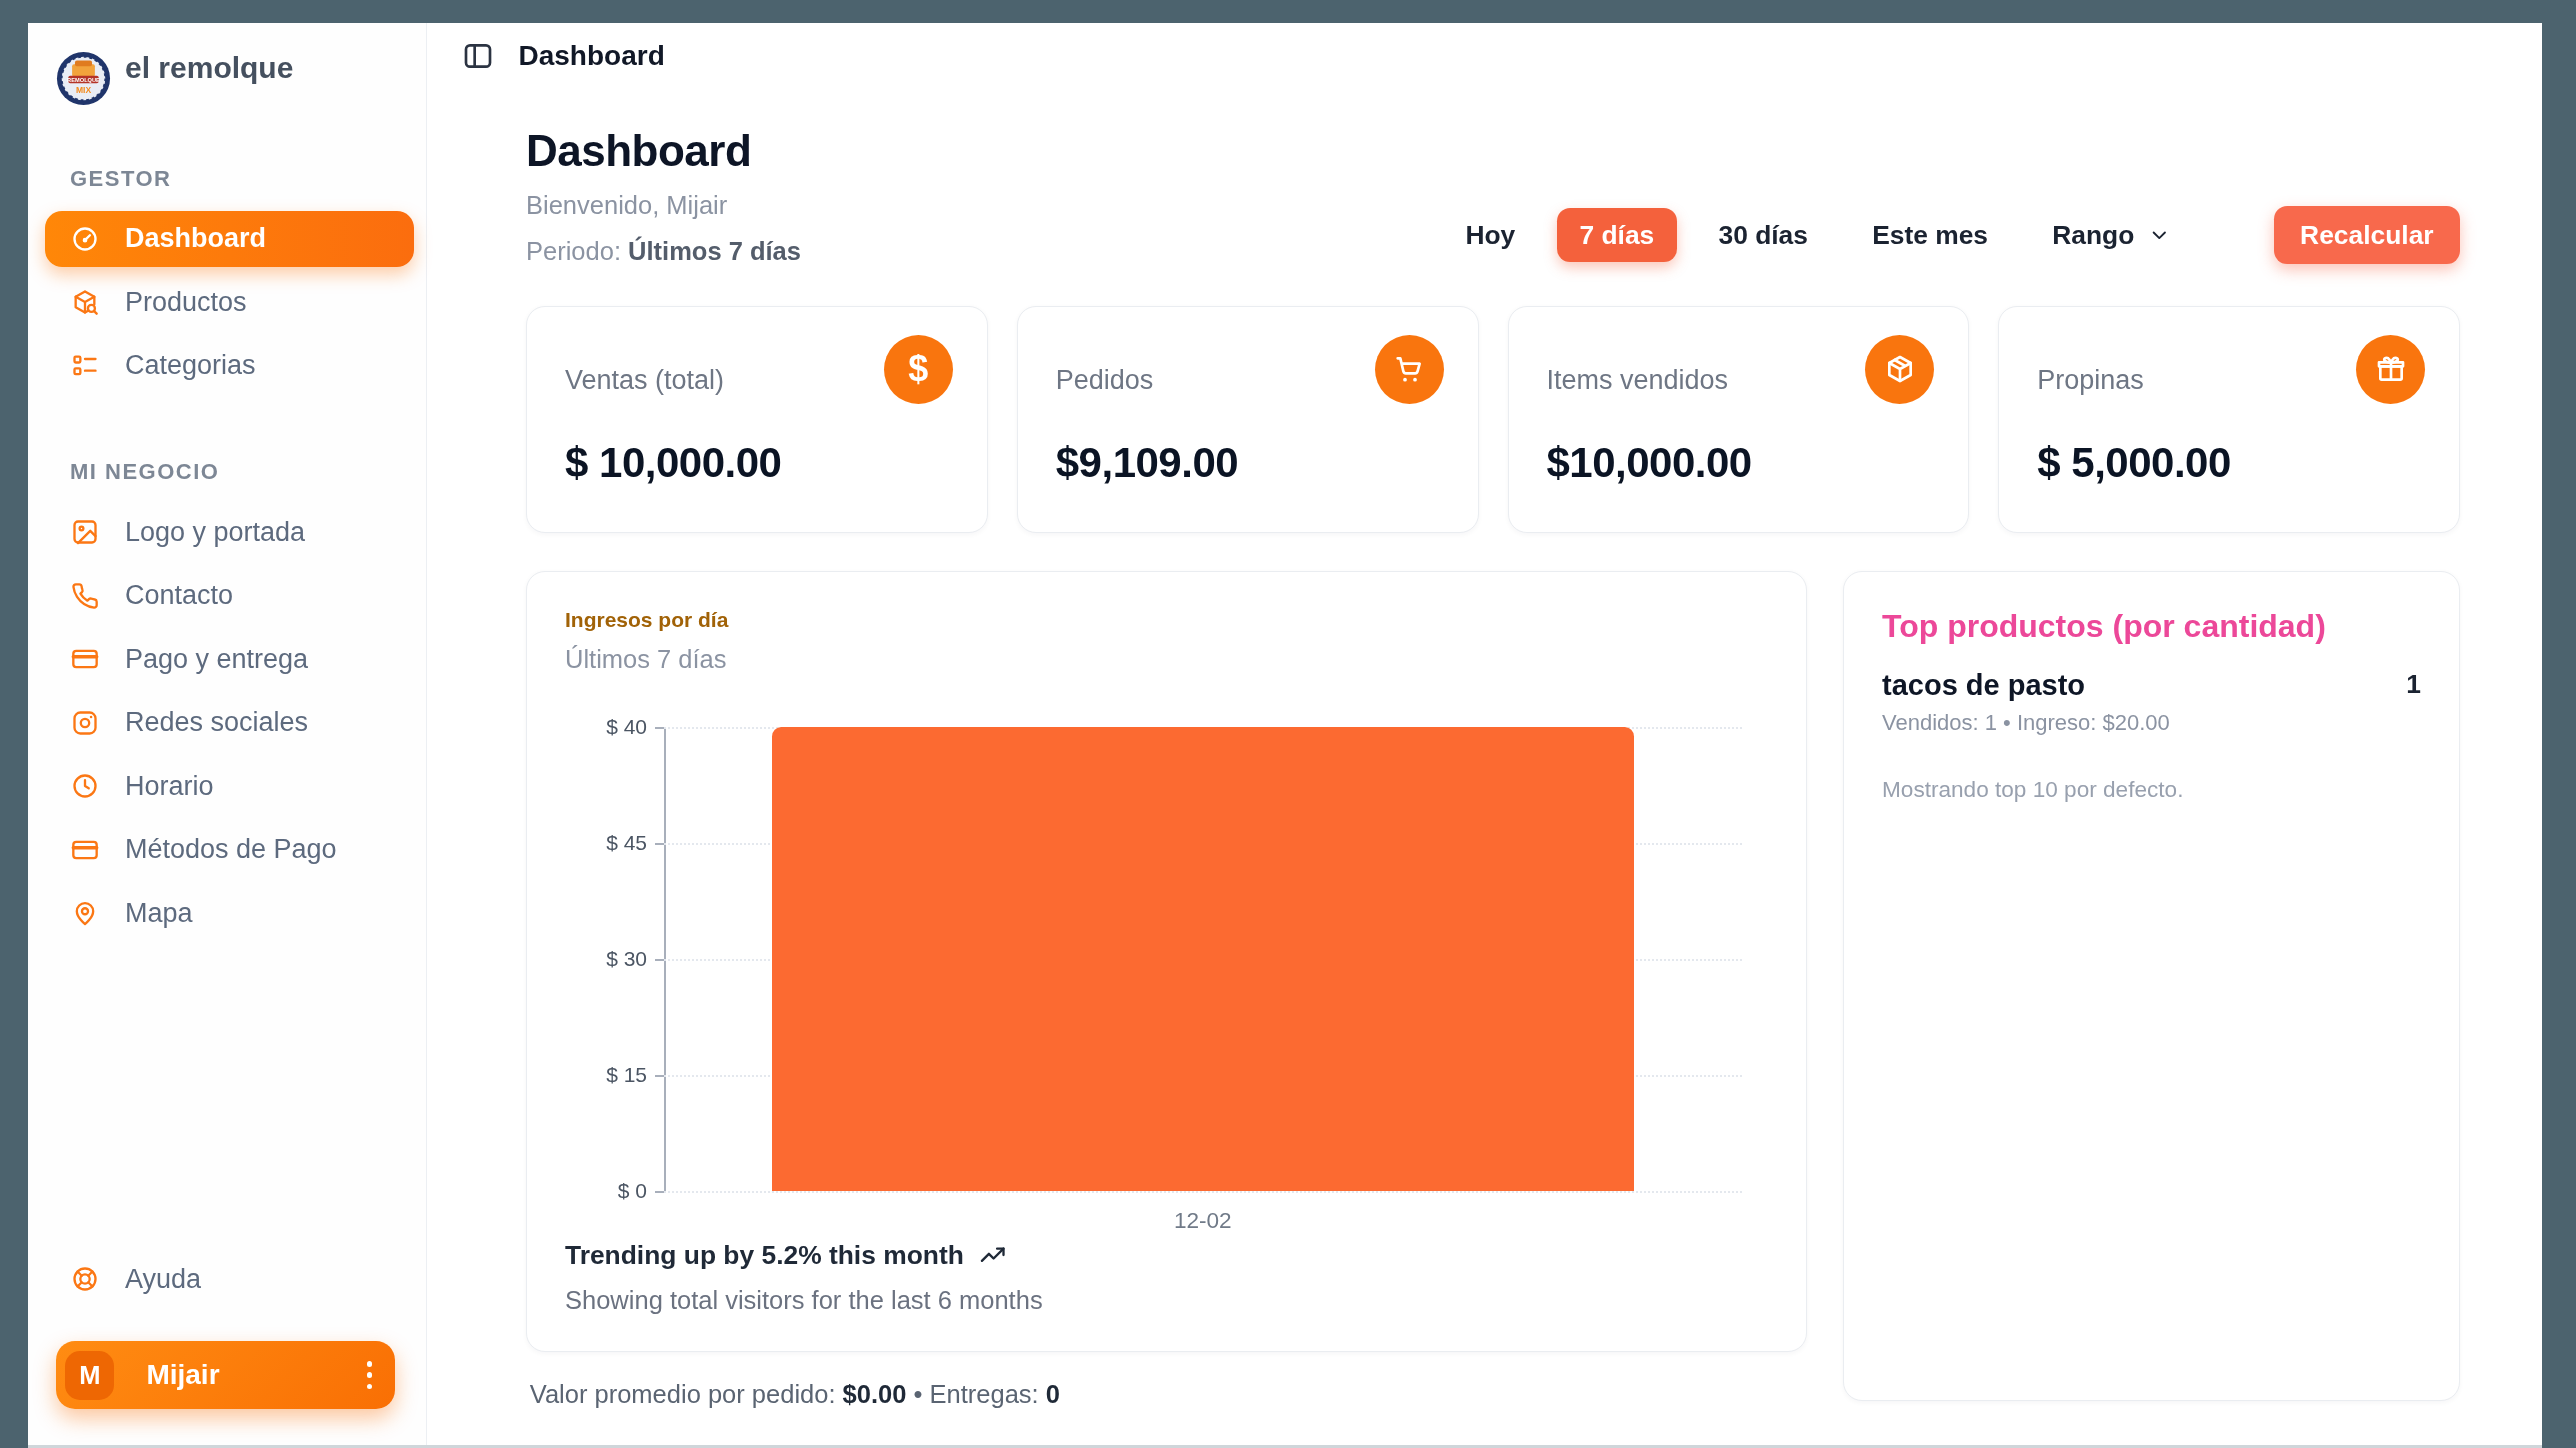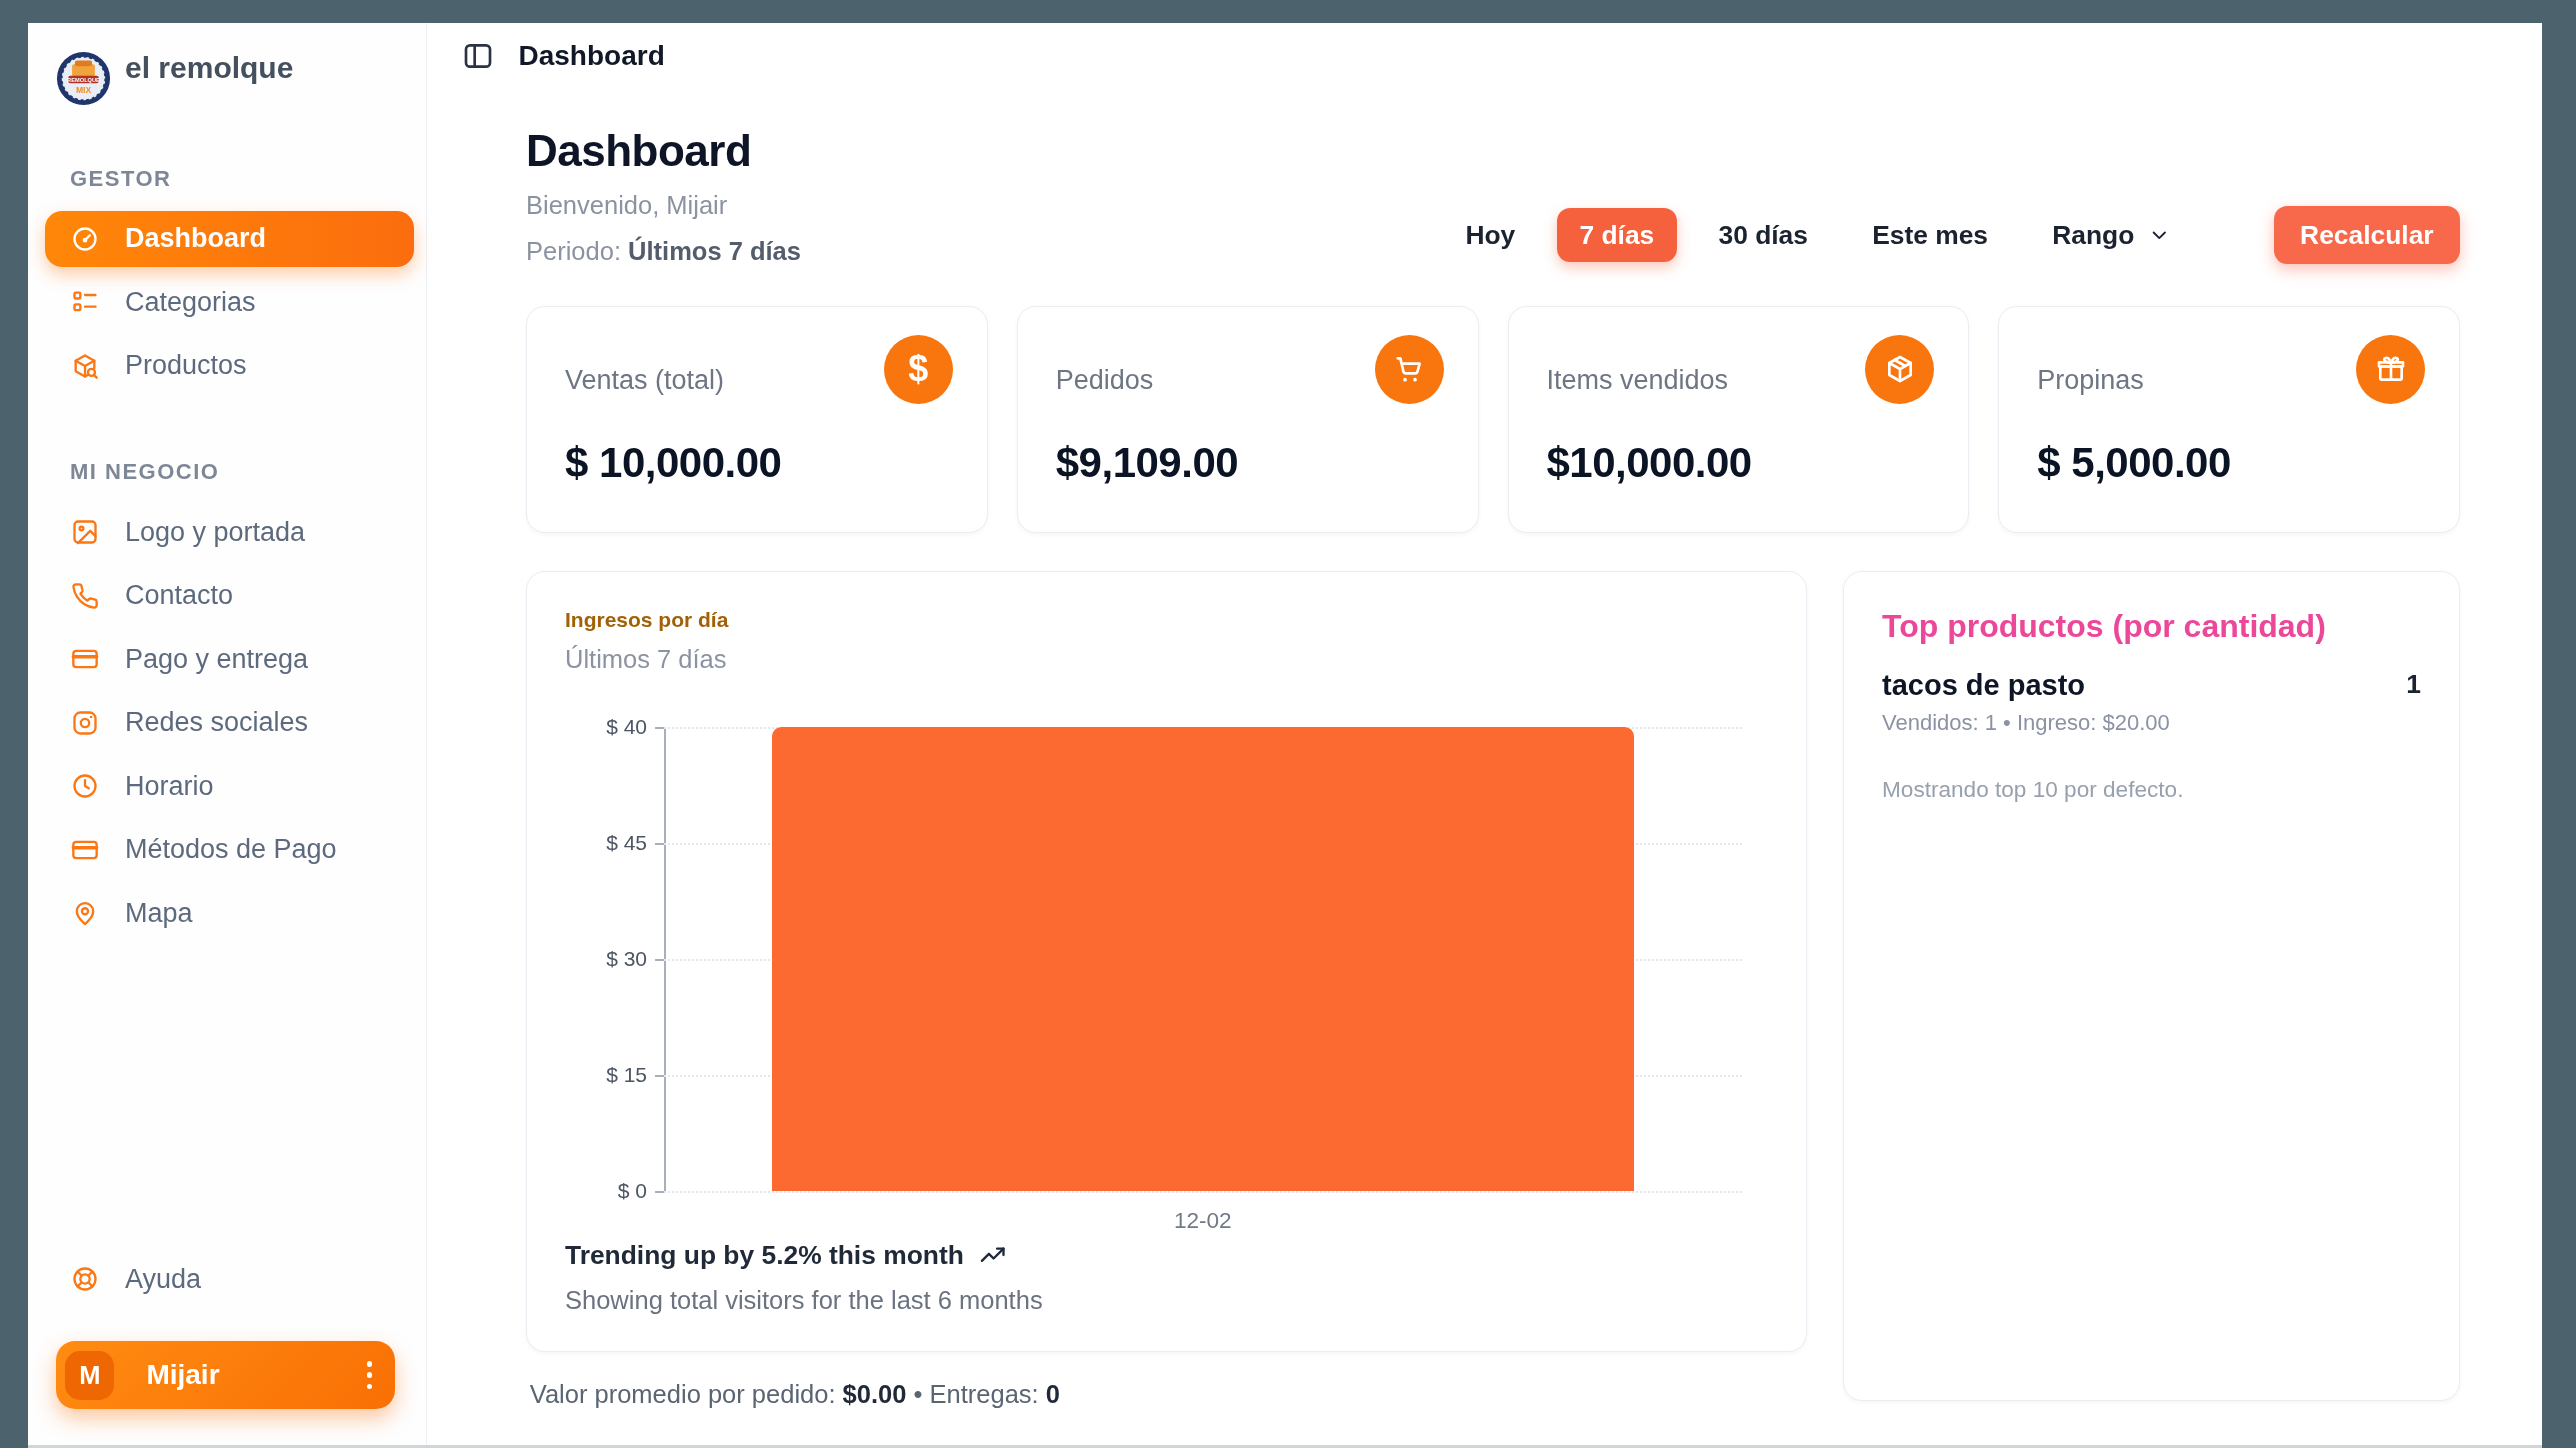--- a/index.html
+++ b/index.html
@@ -139,34 +139,34 @@
     <div class="nav-item active">
       <svg class="ico" viewBox="0 0 24 24">
           <circle cx="12" cy="12" r="9"></circle>
           <path d="M12 13l4.2-4.2"></path>
           <circle cx="12" cy="13" r="1" fill="currentColor"></circle>
         </svg>
       <span class="nav-label">Dashboard</span>
     </div>
     <div class="nav-item">
       <svg class="ico" viewBox="0 0 24 24">
-          <rect x="3" y="4" width="5" height="5" rx="1"></rect>
-          <rect x="3" y="14" width="5" height="5" rx="1"></rect>
-          <path d="M12 6h9M12 16h9"></path>
-        </svg>
-      <span class="nav-label">Categorias</span>
-    </div>
-    <div class="nav-item">
-      <svg class="ico" viewBox="0 0 24 24">
           <path d="M12 3l8 4.5v6.5M12 3L4 7.5v9L12 21l3-1.7"></path>
           <path d="M12 12l8-4.5M12 12L4 7.5M12 12v9"></path>
           <circle cx="17.5" cy="17.5" r="3"></circle>
           <path d="M19.8 19.8L22 22"></path>
         </svg>
       <span class="nav-label">Productos</span>
+    </div>
+    <div class="nav-item">
+      <svg class="ico" viewBox="0 0 24 24">
+          <rect x="3" y="4" width="5" height="5" rx="1"></rect>
+          <rect x="3" y="14" width="5" height="5" rx="1"></rect>
+          <path d="M12 6h9M12 16h9"></path>
+        </svg>
+      <span class="nav-label">Categorias</span>
     </div>
 
     <div class="section-label sec-negocio">MI NEGOCIO</div>
 
     <div class="nav-item">
       <svg class="ico" viewBox="0 0 24 24">
           <rect x="3" y="3" width="18" height="18" rx="3"></rect>
           <circle cx="9" cy="9" r="1.6"></circle>
           <path d="M21 15.5l-4.5-4.5L6 21.5"></path>
         </svg>

